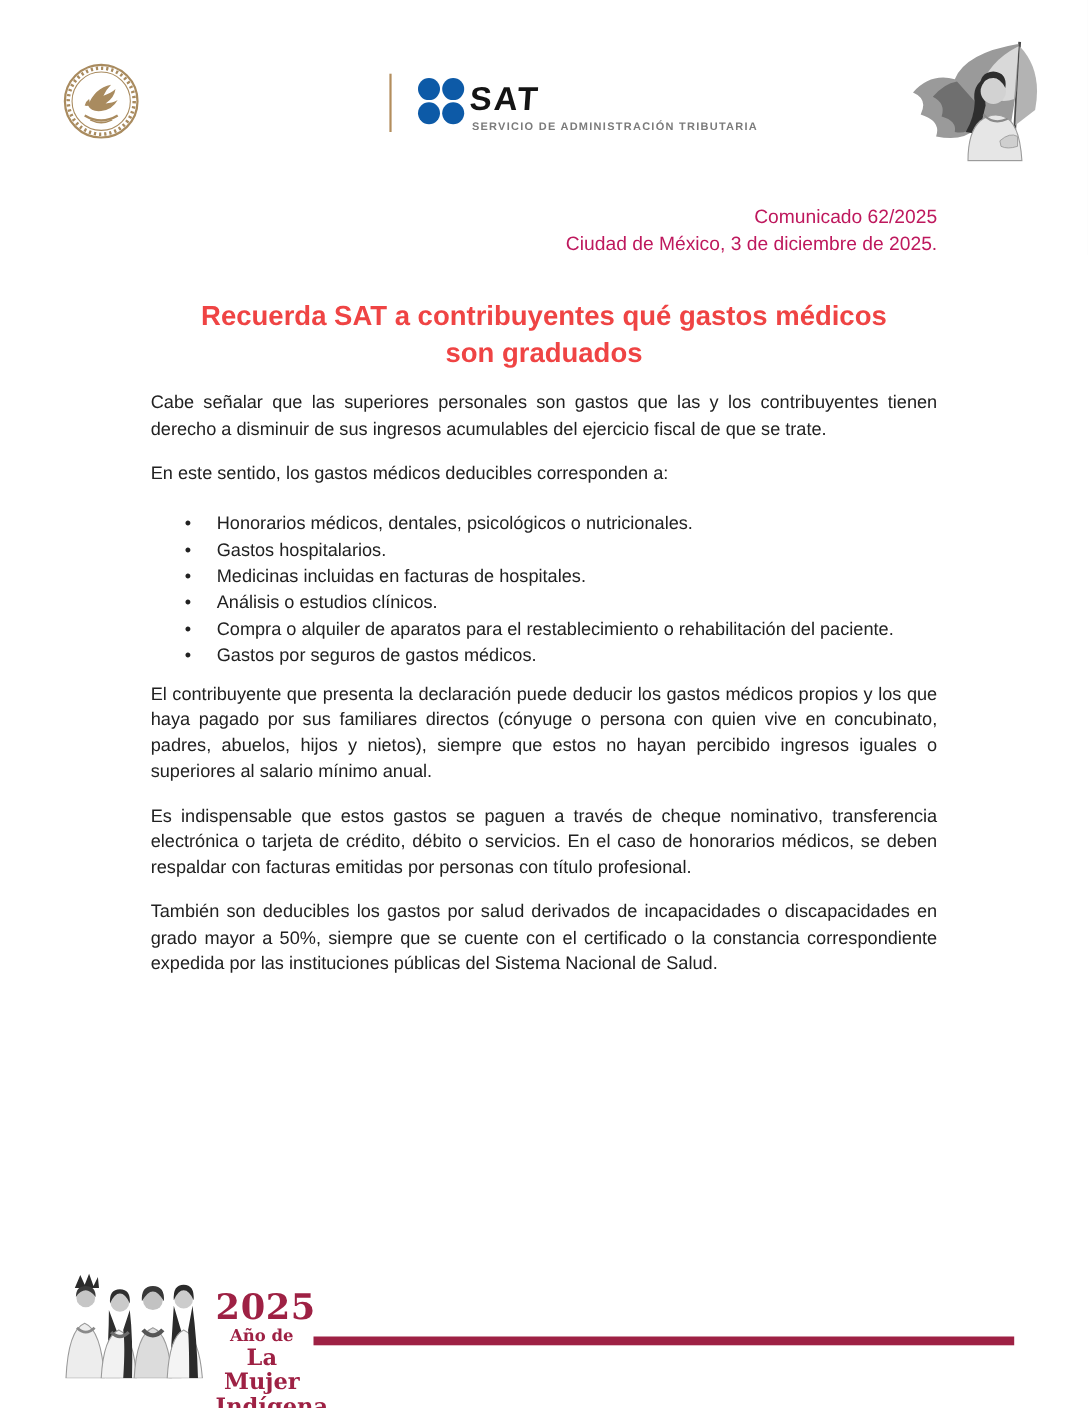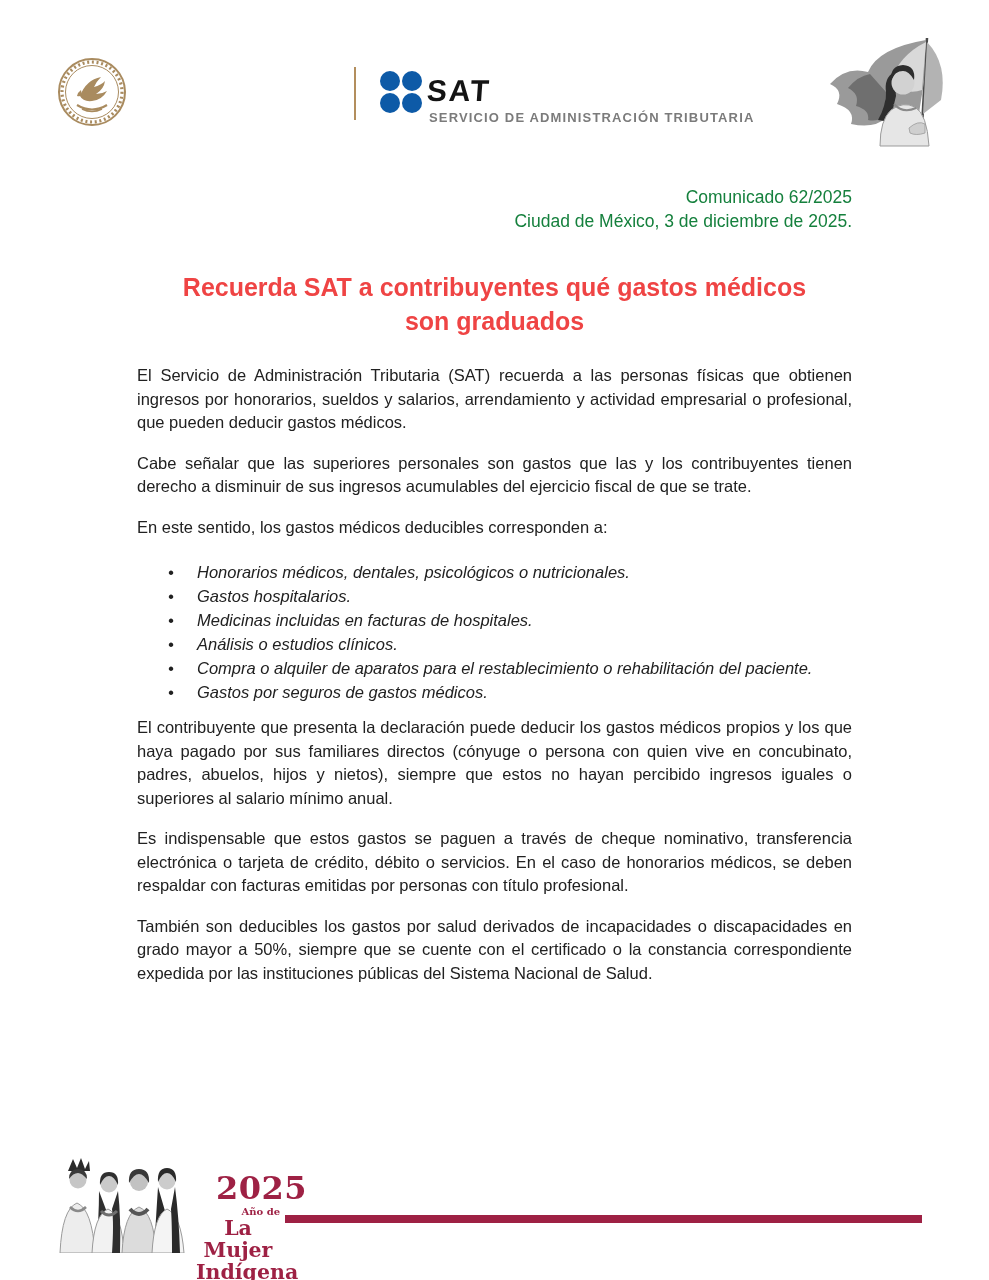--- a/index.html
+++ b/index.html
@@ -21,44 +21,44 @@
     margin-top:7px; font-size:10.3px; font-weight:bold; color:#3d3d3d;
     letter-spacing:-0.1px; white-space:nowrap;
   }
   .vsep { position:absolute; left:354px; top:67px; width:2px; height:53px; background:#B38E5D; }
   .sat-circles { position:absolute; left:379px; top:70px; }
   .sat-word {
     position:absolute; left:427px; top:76px; font-size:30px; font-weight:900;
     color:#141414; letter-spacing:2px; transform:skewX(-4deg); line-height:1;
   }
   .sat-tag {
-    position:absolute; left:429px; top:110px; font-size:13px; font-weight:bold;
+    position:absolute; left:429px; top:110px; font-size:10px; font-weight:bold;
     color:#7b7b7b; letter-spacing:1.15px; white-space:nowrap;
   }
   .flag-art { position:absolute; left:806px; top:32px; }
 
   
   .doc { position:absolute; top:150px; left:0; width:989px; padding:0; }
   .doc-inner { margin:0 137px; }
-  .meta { margin-top:35px; text-align:right; font-size:17.5px; line-height:1.38; color:#15803d; }
+  .meta { margin-top:35px; text-align:right; font-size:17.5px; line-height:1.38; color:#be185d; }
   .title { margin-top:37px; text-align:center; font-size:25px; font-weight:bold; line-height:1.36; color:#ef4444; }
   p.body { font-size:16.5px; line-height:23.5px; text-align:justify; margin:17px 0 0 0; }
   p.body.first { margin-top:26px; }
-  ul.bullets { margin:21px 0 0 0; padding:0; list-style:none;font-style:italic; }
+  ul.bullets { margin:21px 0 0 0; padding:0; list-style:none; }
   ul.bullets li { position:relative; padding-left:60px; font-size:16.5px; line-height:24px; }
   ul.bullets li::before { content:"\2022"; position:absolute; left:31px; top:0; font-size:16.5px; }
 
   
   .f-art { position:absolute; left:54px; top:1157px; }
   .f-text {
     position:absolute; left:196px; top:1172px; width:84px; text-align:center;
     color:#9E2144; font-family:"DejaVu Serif", serif;
   }
-  .f-year { font-size:32px; font-weight:bold; line-height:1; letter-spacing:0.5px;margin-left:20px; }
-  .f-small { font-size:10px; font-weight:bold; margin-top:2px; line-height:1.1;text-align:right; }
+  .f-year { font-size:32px; font-weight:bold; line-height:1; letter-spacing:0.5px; }
+  .f-small { font-size:15px; font-weight:bold; margin-top:2px; line-height:1.1; }
   .f-big  { font-size:20.5px; font-weight:bold; line-height:1.08; }
   .f-rule { position:absolute; left:285px; top:1215px; width:637px; height:8px; background:#9E2144; }
 </style>
 </head>
 <body>
 
 <div class="page">
 
   <div class="header">
 
@@ -110,21 +110,20 @@
       <div class="meta">
         <div>Comunicado 62/2025</div>
         <div>Ciudad de México, 3 de diciembre de 2025.</div>
       </div>
 
       <div class="title">
         <div>Recuerda SAT a contribuyentes qué gastos médicos</div>
         <div>son graduados</div>
       </div>
 
-      <p class="body first">El Servicio de Administración Tributaria (SAT) recuerda a las personas físicas que obtienen ingresos por honorarios, sueldos y salarios, arrendamiento y actividad empresarial o profesional, que pueden deducir gastos médicos.</p>
       <p class="body">Cabe señalar que las superiores personales son gastos que las y los contribuyentes tienen derecho a disminuir de sus ingresos acumulables del ejercicio fiscal de que se trate.</p>
       <p class="body">En este sentido, los gastos médicos deducibles corresponden a:</p>
 
       <ul class="bullets">
         <li>Honorarios médicos, dentales, psicológicos o nutricionales.</li>
         <li>Gastos hospitalarios.</li>
         <li>Medicinas incluidas en facturas de hospitales.</li>
         <li>Análisis o estudios clínicos.</li>
         <li>Compra o alquiler de aparatos para el restablecimiento o rehabilitación del paciente.</li>
         <li>Gastos por seguros de gastos médicos.</li>

